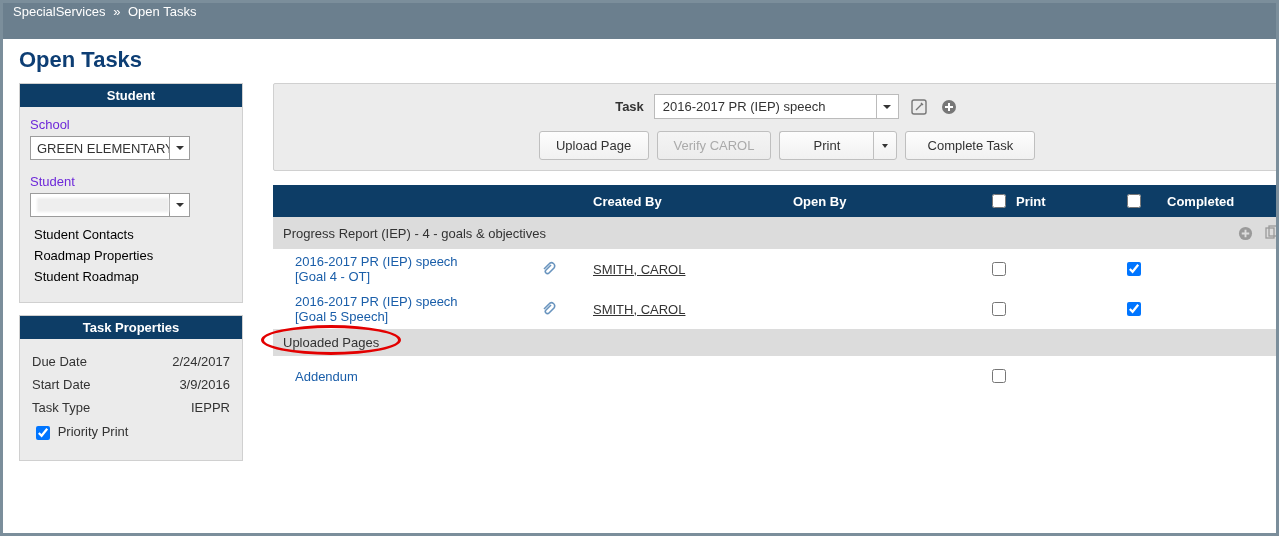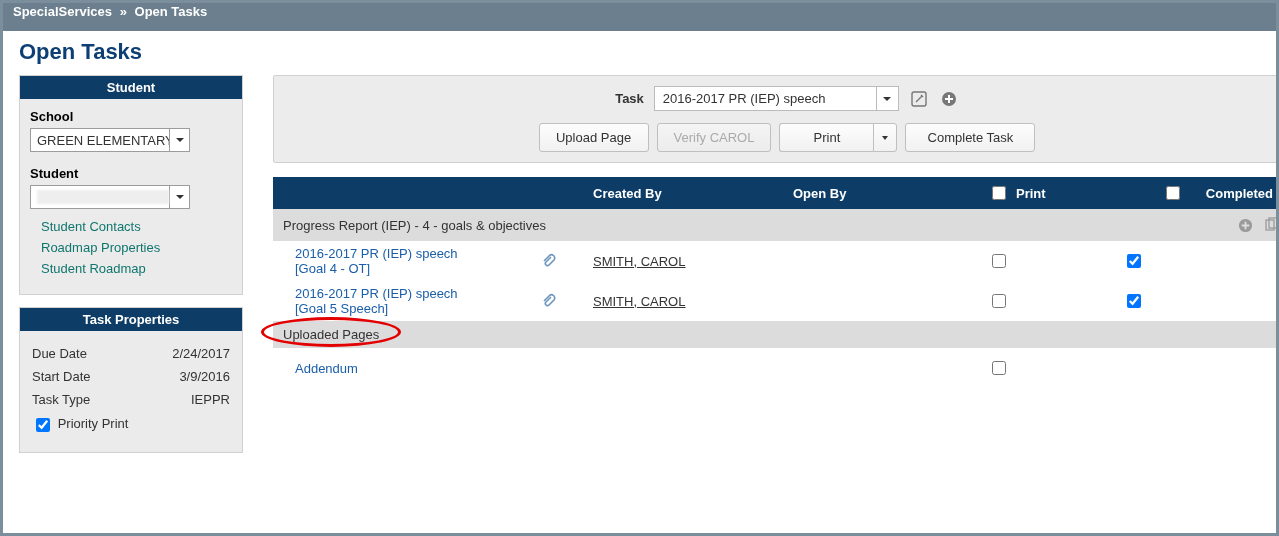--- a/index.html
+++ b/index.html
@@ -1,32 +1,32 @@
 <!DOCTYPE html>
 <html><head>
 <meta charset="utf-8">
 <style>
   * { box-sizing: border-box; }
   html, body { margin: 0; padding: 0; font-family: Arial, Helvetica, sans-serif; font-size: 13px; color: #333; }
   body { background: #fff; }
   .outer-frame { border: 3px solid #7b8e9b; width: 1279px; height: 536px; background: #fff; overflow: hidden; }
-  .breadcrumb-bar { background: #6b7f8e; color: #fff; font-weight: bold; font-size: 13px; padding: 1px 10px 3px 10px; height: 28px; }
+  .breadcrumb-bar { background: #6b7f8e; color: #fff; font-weight: normal; font-size: 13px; padding: 1px 10px 3px 10px; height: 36px; }
   .breadcrumb-bar .bc { color: #fff; }
   .breadcrumb-bar .sep { margin: 0 4px; }
   .page-title { color: #0d3e74; font-size: 22px; font-weight: bold; padding: 8px 16px 10px 16px; }
   .content { display: flex; gap: 30px; padding: 0 16px 16px 16px; height: calc(100% - 20px - 48px); }
   .sidebar { width: 224px; flex: 0 0 224px; display: flex; flex-direction: column; gap: 12px; }
   .panel { border: 1px solid #d0d0d0; }
   .panel-header { background: #0d3d66; color: #fff; font-weight: bold; text-align: center; padding: 4px 0; }
   .panel-body { background: #ebebeb; padding: 10px 10px 12px 10px; }
-  .label { font-weight: bold; color: #000000; display: block; margin-bottom: 4px; }
+  .label { font-weight: normal; color: #6d28d9; display: block; margin-bottom: 4px; }
   .select-wrap { position: relative; background: #fff; border: 1px solid #9c9c9c; height: 24px; display: flex; align-items: center; padding: 0 0 0 6px; width: 160px; }
   .select-wrap .sel-text { flex: 1; overflow: hidden; white-space: nowrap; }
   .select-wrap .sel-btn { width: 20px; height: 22px; border-left: 1px solid #9c9c9c; display: flex; align-items: center; justify-content: center; cursor: pointer; }
-  .sidebar-links a { display: block; color: #0f766e; text-decoration: none; margin: 6px 11px; }
+  .sidebar-links a { display: block; color: #000000; text-decoration: none; margin: 6px 4px; }
   .props-table { width: 100%; font-size: 13px; }
   .props-table td { padding: 3px 0; vertical-align: middle; }
   .props-table td.value { text-align: right; }
   .chk { width: 14px; height: 14px; vertical-align: middle; margin-right: 4px; }
 
   .main { flex: 1; display: flex; flex-direction: column; gap: 14px; }
   .toolbar-box { border: 1px solid #d0d0d0; background: #ececec; border-radius: 2px; padding: 10px 12px; }
   .toolbar-row1 { display: flex; align-items: center; justify-content: center; gap: 10px; margin-bottom: 12px; }
   .toolbar-row2 { display: flex; justify-content: center; gap: 8px; }
   .toolbar-row1 .task-label { font-weight: bold; color: #333; }
@@ -38,21 +38,21 @@
   .btn-split { display: flex; }
   .btn-split .btn { border-top-right-radius: 0; border-bottom-right-radius: 0; border-right: 0; }
   .btn-split .caret { border: 1px solid #bfbfbf; background: linear-gradient(#fdfdfd,#f1f1f1); border-top-left-radius: 0; border-bottom-left-radius:0; border-top-right-radius:3px; border-bottom-right-radius:3px; width: 24px; display:flex; align-items:center; justify-content:center; cursor:pointer; }
 
   .table-wrap { }
   .thead { background: #0d3d66; color: #fff; font-weight: bold; display: flex; align-items: center; height: 32px; }
   .col-spacer { width: 320px; }
   .col-created { width: 200px; }
   .col-open { width: 195px; }
   .col-print { width: 135px; display: flex; align-items: center; justify-content: flex-start; gap: 6px; }
-  .col-completed { width: 150px; display: flex; align-items: center; gap: 22px; justify-content: flex-end; }
+  .col-completed { width: 150px; display: flex; align-items: center; gap: 22px; }
   .col-actions { flex: 1; display: flex; justify-content: flex-end; padding-right: 10px; gap: 6px; }
 
   .group-row { background: #dcdcdc; color: #333; padding: 6px 10px; display:flex; align-items:center; }
   .group-row .col-actions .icon-btn { color:#888; }
 
   .data-row { background: #fff; display: flex; align-items: center; min-height: 40px; padding-left: 22px; }
   .data-row .doc-name { width: 210px; }
   .data-row .doc-name a { color: #1a5ea9; text-decoration: none; display: block; }
   .data-row .attach-col { width: 88px; display:flex; justify-content:center; color: #6994be;}
   .data-row .created-col { width: 200px; text-decoration: underline; }

